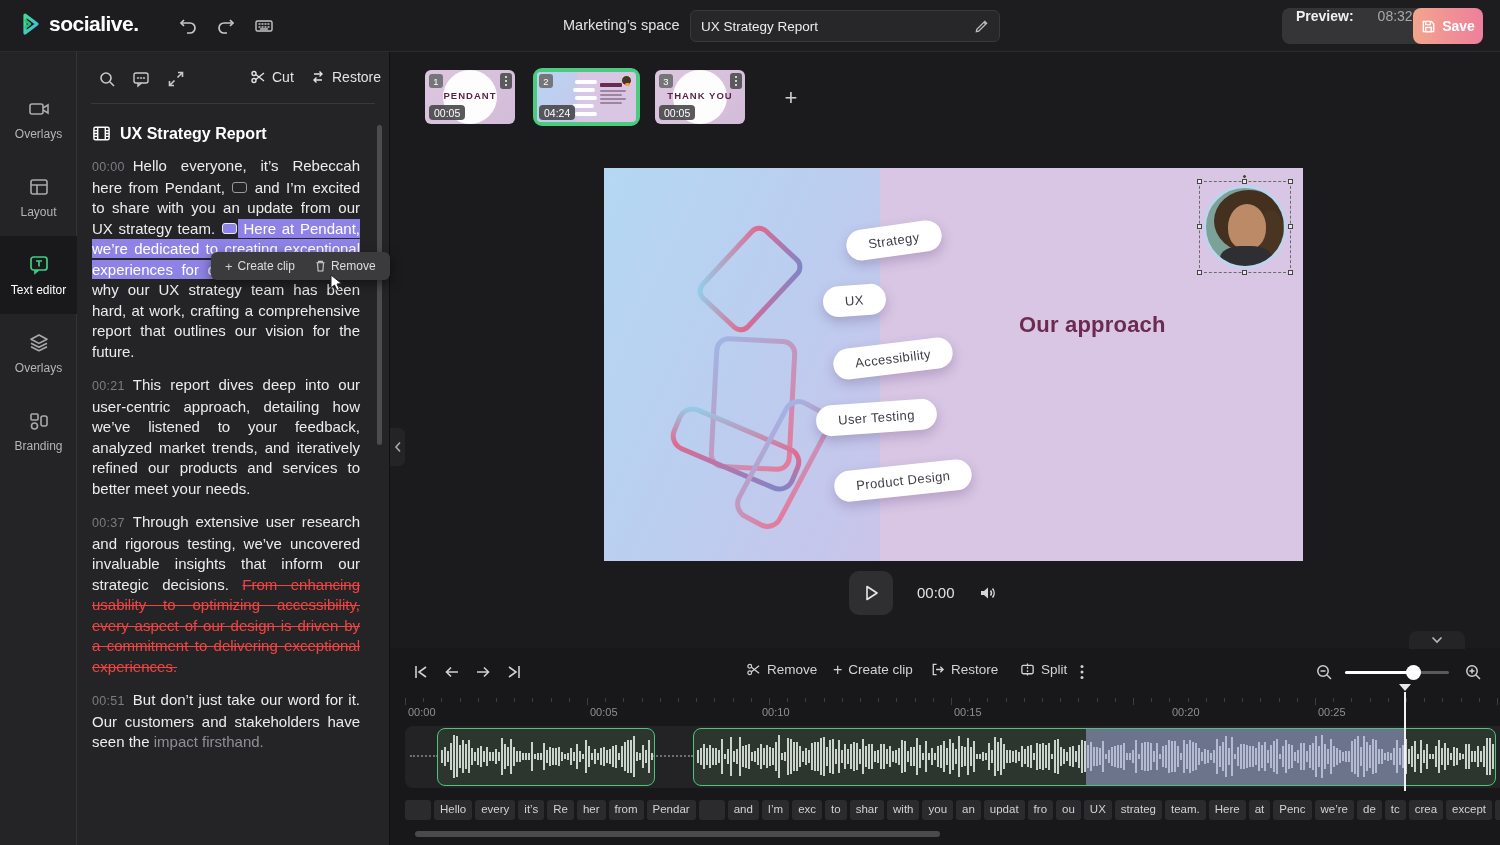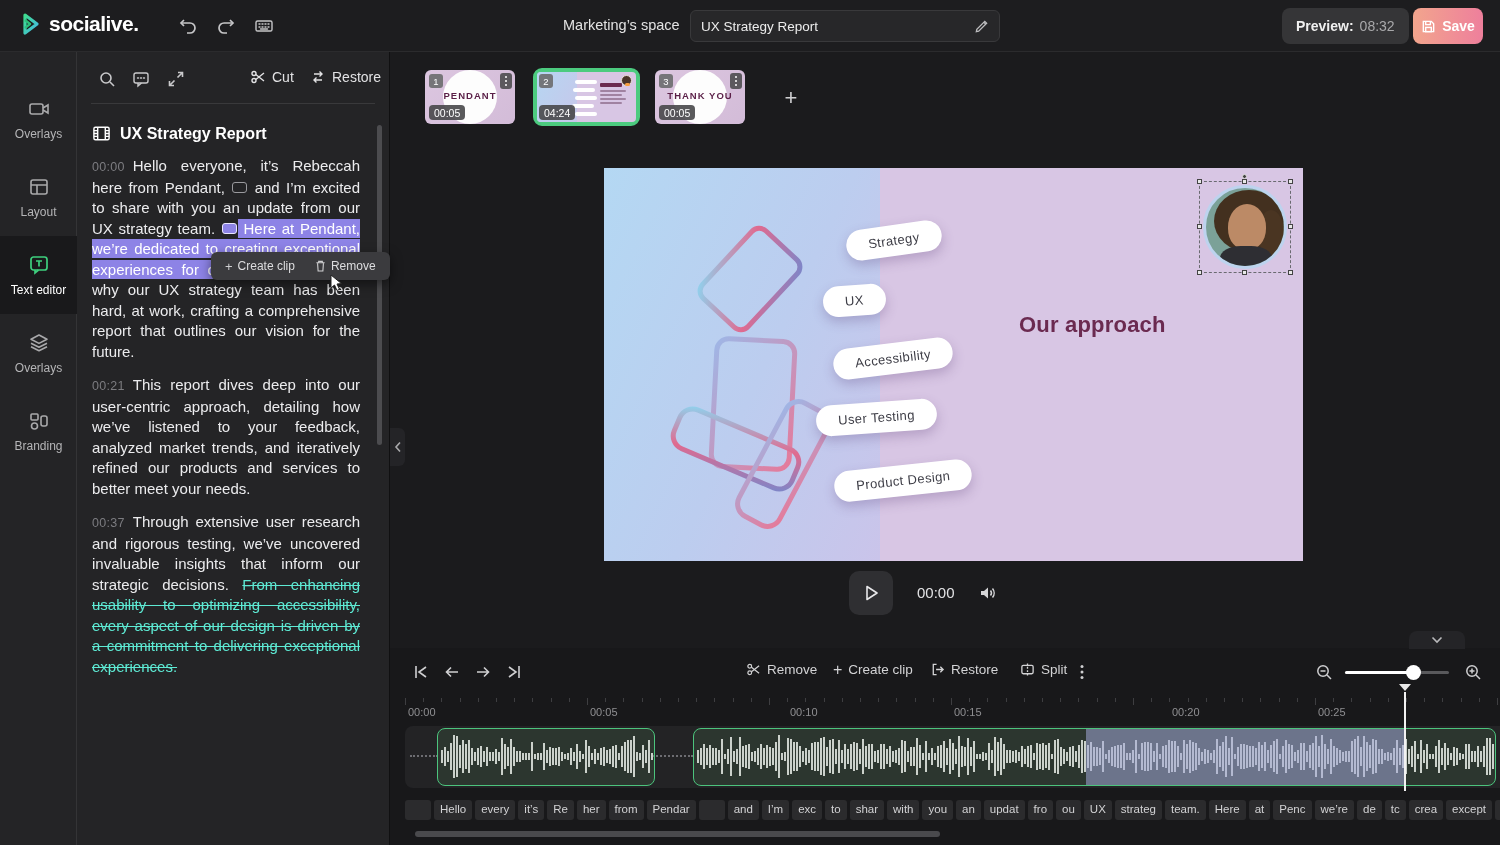--- a/index.html
+++ b/index.html
@@ -12,21 +12,21 @@
   svg { display:block; }
 
   
   .topbar { position:absolute; left:0; top:0; width:1500px; height:52px; background:#1d1d1f; border-bottom:1px solid #2b2b2d; z-index:30; }
   .logo { position:absolute; left:16px; top:11px; display:flex; align-items:center; gap:7px; }
   .logo-text { font-size:21px; font-weight:bold; letter-spacing:-0.5px; color:#fff; }
   .tb-icon { position:absolute; top:16px; width:20px; height:20px; color:#c6c6c8; cursor:pointer; }
   .space-label { position:absolute; left:563px; top:17px; font-size:14.5px; color:#e3e3e3; }
   .title-field { position:absolute; left:690px; top:10px; width:310px; height:32px; background:#272729; border:1px solid #39393b; border-radius:6px; display:flex; align-items:center; padding:0 10px; }
   .title-field input { flex:1; background:transparent; border:none; outline:none; color:#ececec; font-size:13.5px; font-family:"Liberation Sans",sans-serif; }
-  .preview-pill { position:absolute; left:1282px; top:8px; height:36px; background:#353537; border-radius:8px; display:flex; align-items:center; padding:0 14px; gap:6px; }
+  .preview-pill { position:absolute; left:1282px; top:8px; height:36px; background:#353537; border-radius:8px; display:flex; align-items:flex-start; padding:0 14px; gap:24px; }
   .preview-pill .lbl { font-size:14px; color:#f0f0f0; font-weight:bold; }
   .preview-pill .tm { font-size:14px; color:#a8a8aa; }
   .save-btn { position:absolute; left:1413px; top:8px; height:36px; width:70px; border:none; border-radius:8px; background:linear-gradient(90deg,#f2a58d,#ee7f9c); color:#fff; font-size:14px; font-weight:bold; display:flex; align-items:center; justify-content:center; gap:6px; cursor:pointer; font-family:"Liberation Sans",sans-serif; }
 
   
   .rail { position:absolute; left:0; top:52px; width:77px; height:793px; background:#242426; border-right:1px solid #343436; z-index:20; }
   .rail-item { position:relative; width:77px; height:78px; display:flex; flex-direction:column; align-items:center; justify-content:center; gap:6px; cursor:pointer; color:#a9a9ab; }
   .rail-item .rlbl { font-size:12px; color:#b5b5b7; }
   .rail-item.active { background:#19191b; color:#3ecf7e; }
   .rail-item.active .rlbl { color:#ffffff; }
@@ -35,21 +35,21 @@
   .panel { position:absolute; left:77px; top:52px; width:313px; height:793px; background:#242426; border-right:1px solid #101011; z-index:20; }
   .panel-head-icon { position:absolute; top:18px; width:18px; height:18px; color:#c9c9cb; cursor:pointer; }
   .panel-btn { position:absolute; top:17px; display:flex; align-items:center; gap:6px; color:#e2e2e4; font-size:14px; cursor:pointer; }
   .panel-divider { position:absolute; left:14px; top:51px; width:284px; height:1px; background:#39393b; }
   .panel-title-row { position:absolute; left:15px; top:72px; display:flex; align-items:center; gap:9px; }
   .panel-title { font-size:16px; font-weight:bold; color:#fff; }
   .transcript { position:absolute; left:15px; top:104px; width:268px; font-size:15px; line-height:20.5px; color:#ececee; text-align:justify; }
   .transcript p { margin-bottom:13px; }
   .ts { color:#7c7c80; font-size:12.5px; margin-right:8px; letter-spacing:0.3px; }
   .seg-h { background:#8d83e6; color:#fff; box-decoration-break:clone; -webkit-box-decoration-break:clone; padding:1px 0; }
-  .seg-strike { color:#5eead4; text-decoration:line-through; }
+  .seg-strike { color:#ef4444; text-decoration:line-through; }
   .seg-dim { color:#8f8f94; }
   .pausebox { display:inline-block; width:15px; height:11px; border:1.5px solid #9a9a9e; border-radius:3px; vertical-align:baseline; margin:0 1px; }
   .pausebox.inhl { border-color:#e9e6ff; background:#8d83e6; }
   .panel-scroll { position:absolute; left:300px; top:73px; width:5px; height:320px; background:#4c4c4f; border-radius:3px; cursor:pointer; }
   .ctx-menu { position:absolute; left:134px; top:200px; height:28px; background:#3b3b3e; border-radius:6px; box-shadow:0 4px 12px rgba(0,0,0,.5); display:flex; align-items:center; padding:0 4px; z-index:25; }
   .ctx-item { display:flex; align-items:center; gap:5px; color:#dddddf; font-size:12px; padding:0 10px; height:100%; cursor:pointer; white-space:nowrap; }
   .cursor-arrow { position:absolute; left:252px; top:222px; z-index:26; }
 
   
   .stage { position:absolute; left:390px; top:52px; width:1110px; height:793px; background:#1b1b1d; }
@@ -253,20 +253,21 @@
       <svg width="19" height="19" viewBox="0 0 20 20" fill="none" stroke="#fff" stroke-width="1.5">
         <rect x="2" y="3.5" width="16" height="13" rx="1.6"></rect>
           <path d="M6 3.5 V16.5 M14 3.5 V16.5 M2 7 H6 M2 10 H6 M2 13 H6 M14 7 H18 M14 10 H18 M14 13 H18"></path>
       </svg>
       <span class="panel-title">UX Strategy Report</span>
     </div>
     <div class="transcript" id="transcript">
         <p><span class="ts">00:00</span><span>Hello everyone, it’s Rebeccah here from Pendant, </span><span class="pausebox"></span><span> and I’m excited to share with you an update from our UX strategy team. </span><span class="pausebox inhl"></span><span class="seg-h"> Here at Pendant, we’re dedicated to creating exceptional experiences for our customers.</span><span> That’s why our UX strategy team has been hard, at work, crafting a comprehensive report that outlines our vision for the future.</span></p>
         <p><span class="ts">00:21</span><span>This report dives deep into our user-centric approach, detailing how we’ve listened to your feedback, analyzed market trends, and iteratively refined our products and services to better meet your needs.</span></p>
         <p><span class="ts">00:37</span><span>Through extensive user research and rigorous testing, we’ve uncovered invaluable insights that inform our strategic decisions. </span><span class="seg-strike">From enhancing usability to optimizing accessibility, every aspect of our design is driven by a commitment to delivering exceptional experiences.</span></p>
+        <p><span class="ts">00:51</span><span>But don’t just take our word for it. Our customers and stakeholders have seen the </span><span class="seg-dim">impact firsthand.</span></p>
       </div>
     <div class="panel-scroll"></div>
 
     <div class="ctx-menu">
       <div class="ctx-item">
         <span style="font-size:13px;color:#cfcfd1">+</span>
         <span>Create clip</span>
       </div>
       <div class="ctx-item">
         <svg width="11" height="12" viewBox="0 0 12 13" fill="none" stroke="#cfcfd1" stroke-width="1.2">
@@ -515,21 +516,21 @@
         <div class="tick" style="left: 964.6px; height: 4px;"></div>
         <div class="tick" style="left: 982.8px; height: 4px;"></div>
         <div class="tick" style="left: 1001px; height: 4px;"></div>
         <div class="tick" style="left: 1019.2px; height: 4px;"></div>
         <div class="tick" style="left: 1037.4px; height: 4px;"></div>
         <div class="tick" style="left: 1055.6px; height: 4px;"></div>
         <div class="tick" style="left: 1073.8px; height: 4px;"></div>
         <div class="tick" style="left: 1092px; height: 7px;"></div>
         <span class="tlabel" style="left: 3px;">00:00</span>
         <span class="tlabel" style="left: 185px;">00:05</span>
-        <span class="tlabel" style="left: 385px; text-align: center;">00:10</span>
+        <span class="tlabel" style="left: 357px; text-align: center;">00:10</span>
         <span class="tlabel" style="left: 549px;">00:15</span>
         <span class="tlabel" style="left: 731px; padding-left: 36px;">00:20</span>
         <span class="tlabel" style="left: 913px;">00:25</span>
       </div>
 
     <div class="track" id="track">
       <div class="dotline" style="left:5px;width:28px"></div>
       <div class="dotline" style="left:248px;width:40px"></div>
     <div class="wseg" style="left: 32px; width: 218px;">
           <div class="bars">

